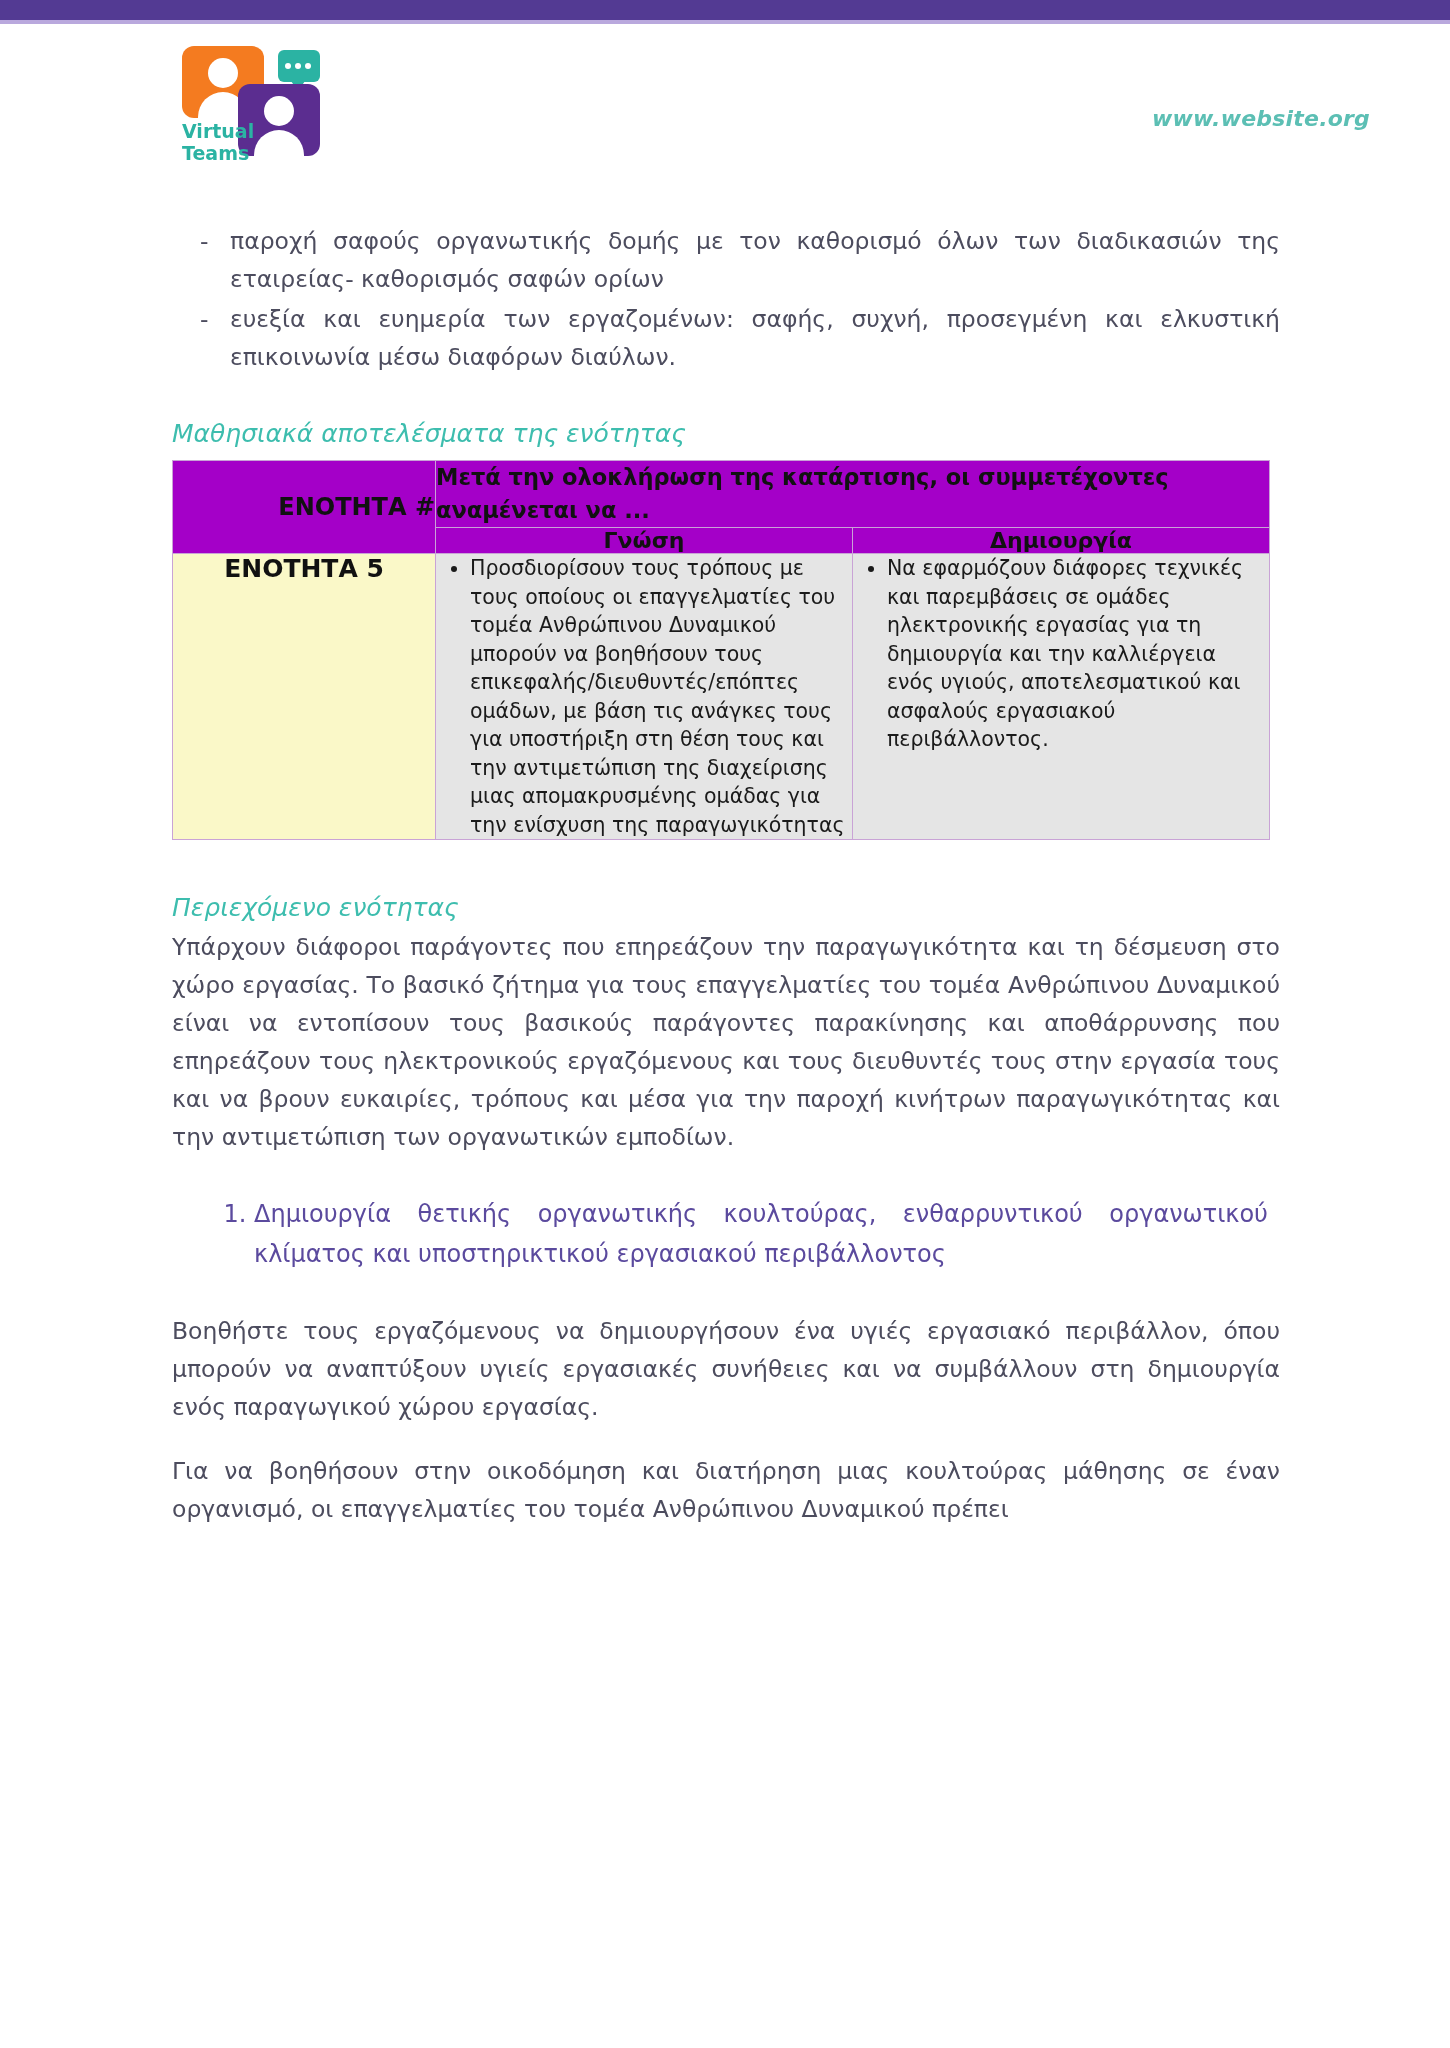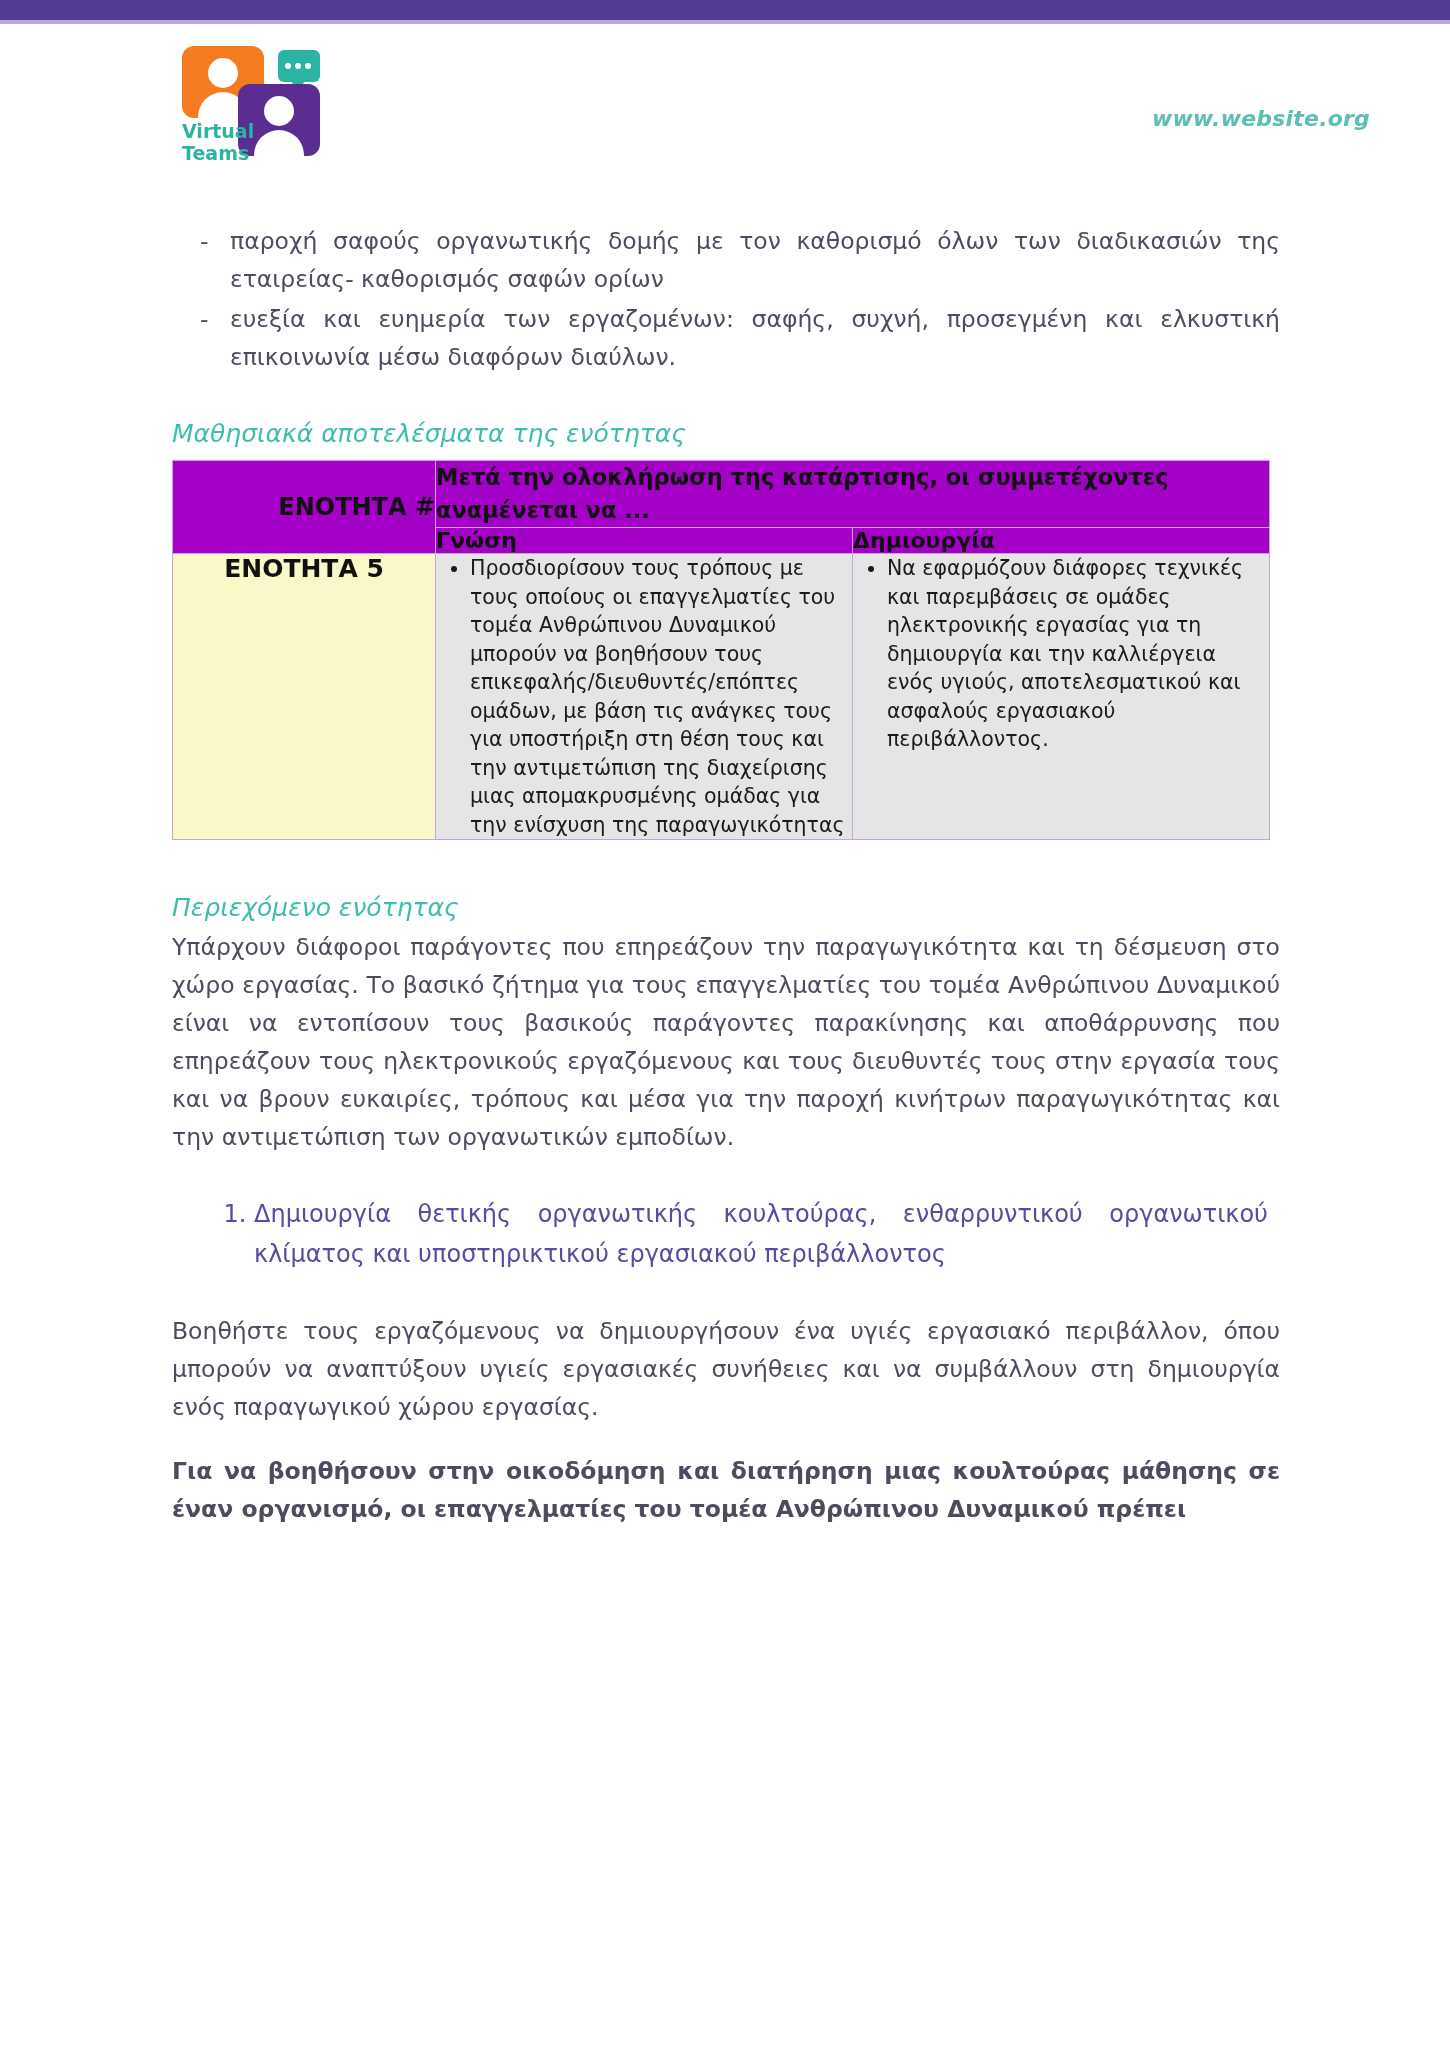--- a/index.html
+++ b/index.html
@@ -216,20 +216,21 @@
     padding: 12px 8px;
   }
   .cell-intro {
     font-size: 22.5px;
     line-height: 33px;
     padding: 16px 18px 18px 20px;
     text-align: left;
     margin-left: 44px;
   }
   .cell-subhead {
+    text-align: center;
     font-size: 22px;
     padding: 14px 8px 16px 8px;
   }
   .cell-module-num {
     background: #FAF8C8;
     text-align: center;
     font-size: 25px;
     font-weight: bold;
     color: #111111;
     padding: 22px 8px 8px 8px;
@@ -357,16 +358,16 @@
     <ol class="num-list">
       <li>Δημιουργία θετικής οργανωτικής κουλτούρας, ενθαρρυντικού οργανωτικού κλίματος και υποστηρικτικού εργασιακού περιβάλλοντος</li>
     </ol>
 
     <div class="gap-sm"></div>
 
     <p class="body-text" style="margin:0;">Βοηθήστε τους εργαζόμενους να δημιουργήσουν ένα υγιές εργασιακό περιβάλλον, όπου μπορούν να αναπτύξουν υγιείς εργασιακές συνήθειες και να συμβάλλουν στη δημιουργία ενός παραγωγικού χώρου εργασίας.</p>
 
     <div class="gap-sm"></div>
 
-    <p class="body-text" style="margin:0;font-weight:bold;">Για να βοηθήσουν στην οικοδόμηση και διατήρηση μιας κουλτούρας μάθησης σε έναν οργανισμό, οι επαγγελματίες του τομέα Ανθρώπινου Δυναμικού πρέπει</p>
+    <p class="body-text" style="margin:0;">Για να βοηθήσουν στην οικοδόμηση και διατήρηση μιας κουλτούρας μάθησης σε έναν οργανισμό, οι επαγγελματίες του τομέα Ανθρώπινου Δυναμικού πρέπει</p>
 
   </div>
 </div>
 
 </body></html>

